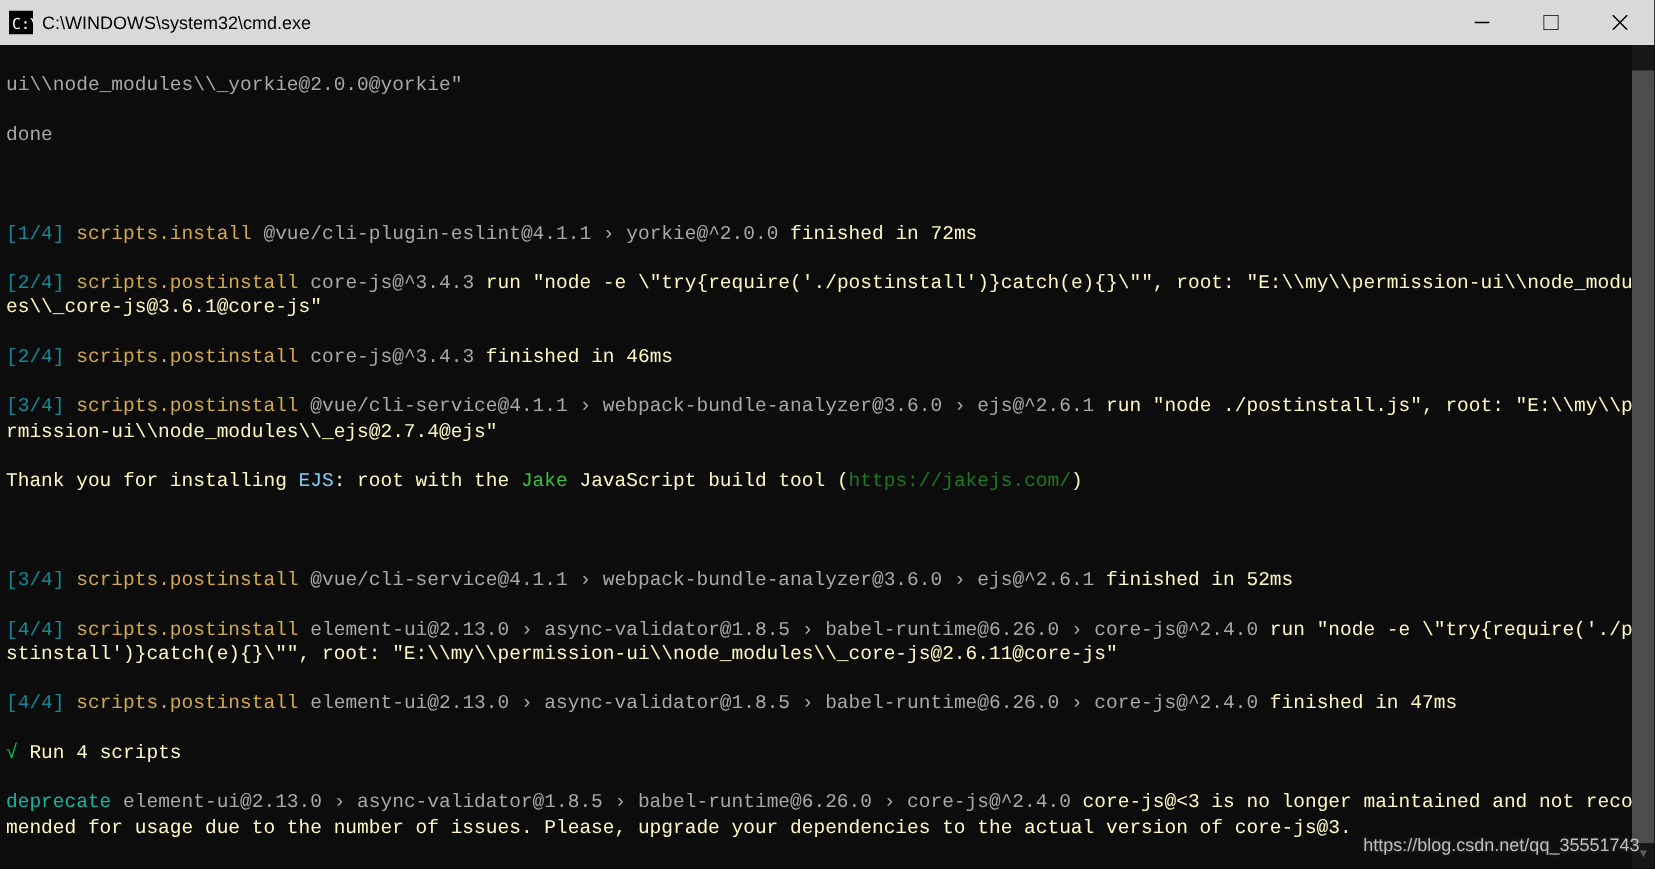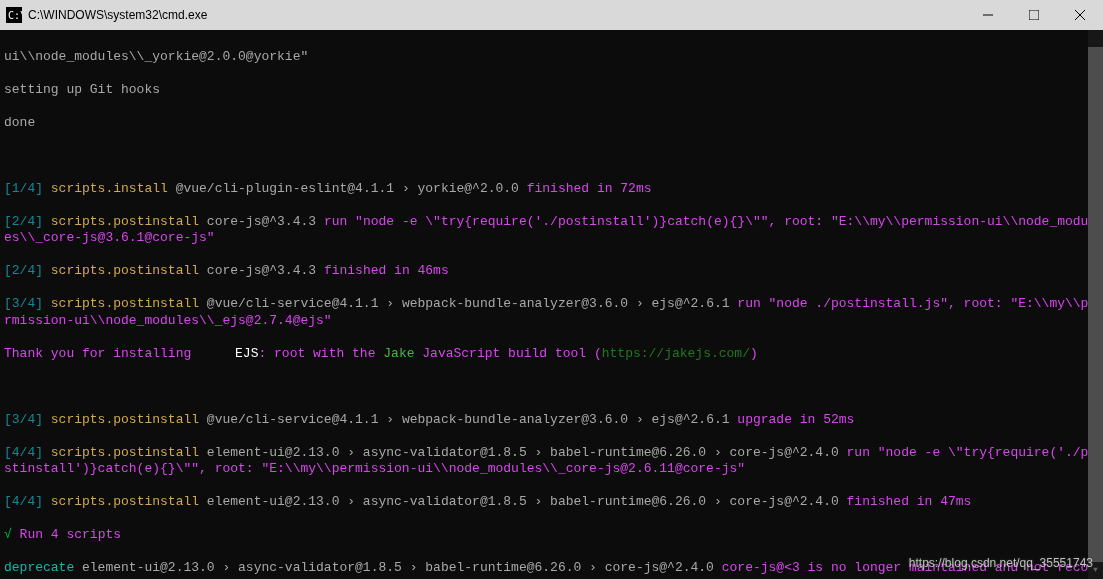--- a/index.html
+++ b/index.html
@@ -41,24 +41,24 @@
     width:100%;
     height: calc(100% - 30px);
     padding: 2px 4px;
     line-height: 16.5px;
     white-space: pre-wrap;
     word-break: break-all;
     position:relative;
   }
   .ln { display:block; }
   .gray { color:#a8a8a8; }
-  .white { color:#d946ef; }
+  .white { color:#fef9c3; }
   .darkcyan { color:#148898; }
   .yellow { color:#d2aa4b; }
-  .magenta { color:#ffffff;margin-left:36px; }
+  .magenta { color:#7dd3fc; }
   .green { color:#3cbf3c; }
   .darkgreen { color:#1e7a1e;margin-top:32px; }
   .red { color:#14b8a6; }
   .check { color:#00c853; }
   .watermark {
     position:absolute;
     right:10px; bottom:8px;
     font-family: "Segoe UI", sans-serif;
     font-size:12px;
     color:#dcdcdc;
@@ -116,30 +116,29 @@
         <svg width="10" height="10">
           <line x1="0" y1="0" x2="10" y2="10" stroke="#000" stroke-width="1"></line>
           <line x1="10" y1="0" x2="0" y2="10" stroke="#000" stroke-width="1"></line>
         </svg>
       </div>
   </div>
 </div>
 
 <div class="terminal">
 <span class="ln gray">ui\\node_modules\\_yorkie@2.0.0@yorkie"</span>
-<span class="ln gray">setting up Git hooks</span>
 <span class="ln gray">done</span>
 <span class="ln"> </span>
 <span class="ln"><span class="darkcyan">[1/4]</span><span class="yellow"> scripts.install</span><span class="gray"> @vue/cli-plugin-eslint@4.1.1 › yorkie@^2.0.0</span><span class="white"> finished in 72ms</span></span>
 <span class="ln"><span class="darkcyan">[2/4]</span><span class="yellow"> scripts.postinstall</span><span class="gray"> core-js@^3.4.3</span><span class="white"> run "node -e \"try{require('./postinstall')}catch(e){}\"", root: "E:\\my\\permission-ui\\node_modules\\_core-js@3.6.1@core-js"</span></span>
 <span class="ln"><span class="darkcyan">[2/4]</span><span class="yellow"> scripts.postinstall</span><span class="gray"> core-js@^3.4.3</span><span class="white"> finished in 46ms</span></span>
 <span class="ln"><span class="darkcyan">[3/4]</span><span class="yellow"> scripts.postinstall</span><span class="gray"> @vue/cli-service@4.1.1 › webpack-bundle-analyzer@3.6.0 › ejs@^2.6.1</span><span class="white"> run "node ./postinstall.js", root: "E:\\my\\permission-ui\\node_modules\\_ejs@2.7.4@ejs"</span></span>
 <span class="ln"><span class="white">Thank you for installing </span><span class="magenta">EJS</span><span class="white">: root with the </span><span class="green">Jake</span><span class="white"> JavaScript build tool (</span><span class="darkgreen">https://jakejs.com/</span><span class="white">)</span></span>
 <span class="ln"> </span>
-<span class="ln"><span class="darkcyan">[3/4]</span><span class="yellow"> scripts.postinstall</span><span class="gray"> @vue/cli-service@4.1.1 › webpack-bundle-analyzer@3.6.0 › ejs@^2.6.1</span><span class="white"> upgrade in 52ms</span></span>
+<span class="ln"><span class="darkcyan">[3/4]</span><span class="yellow"> scripts.postinstall</span><span class="gray"> @vue/cli-service@4.1.1 › webpack-bundle-analyzer@3.6.0 › ejs@^2.6.1</span><span class="white"> finished in 52ms</span></span>
 <span class="ln"><span class="darkcyan">[4/4]</span><span class="yellow"> scripts.postinstall</span><span class="gray"> element-ui@2.13.0 › async-validator@1.8.5 › babel-runtime@6.26.0 › core-js@^2.4.0</span><span class="white"> run "node -e \"try{require('./postinstall')}catch(e){}\"", root: "E:\\my\\permission-ui\\node_modules\\_core-js@2.6.11@core-js"</span></span>
 <span class="ln"><span class="darkcyan">[4/4]</span><span class="yellow"> scripts.postinstall</span><span class="gray"> element-ui@2.13.0 › async-validator@1.8.5 › babel-runtime@6.26.0 › core-js@^2.4.0</span><span class="white"> finished in 47ms</span></span>
 <span class="ln"><span class="check">√</span><span class="white"> Run 4 scripts</span></span>
 <span class="ln"><span class="red">deprecate</span><span class="gray"> element-ui@2.13.0 › async-validator@1.8.5 › babel-runtime@6.26.0 › core-js@^2.4.0</span><span class="white"> core-js@&lt;3 is no longer maintained and not recommended for usage due to the number of issues. Please, upgrade your dependencies to the actual version of core-js@3.</span></span>
 
 
 
 
 
 

